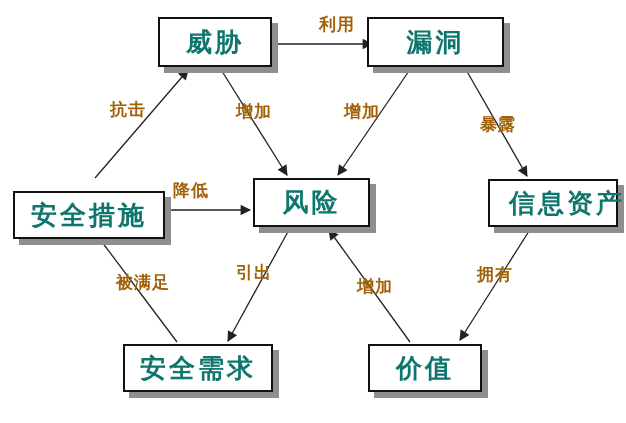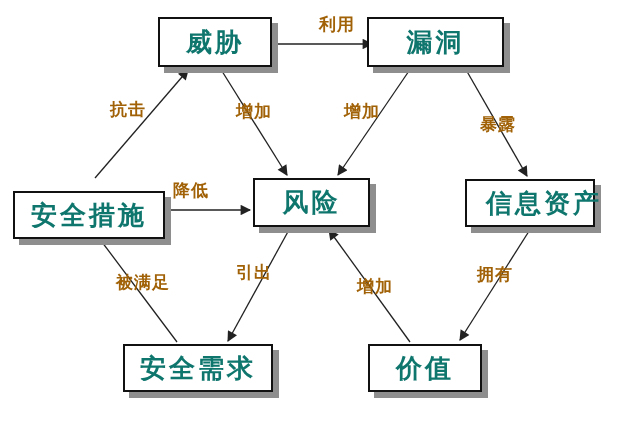--- a/index.html
+++ b/index.html
@@ -72,21 +72,21 @@
         <line x1="290" y1="228" x2="228" y2="341" stroke="#222222" stroke-width="1.3" marker-end="url(#arrow)"></line>
         <line x1="410" y1="342" x2="329" y2="230" stroke="#222222" stroke-width="1.3" marker-end="url(#arrow)"></line>
         <line x1="531" y1="228" x2="460" y2="340" stroke="#222222" stroke-width="1.3" marker-end="url(#arrow)"></line>
       </g>
   </svg>
 
   <div class="node" style="left: 158px; top: 17px; width: 114px; height: 50px;">威胁</div>
   <div class="node" style="left: 367px; top: 17px; width: 137px; height: 50px;">漏洞</div>
   <div class="node" style="left: 13px; top: 179px; width: 152px; height: 48px; margin-top: 12px;">安全措施</div>
   <div class="node" style="left: 253px; top: 178px; width: 117px; height: 49px;">风险</div>
-  <div class="node" style="left: 465px; top: 179px; width: 130px; height: 48px; padding-left: 28px;">信息资产</div>
+  <div class="node" style="left: 488px; top: 179px; width: 130px; height: 48px; padding-left: 28px;">信息资产</div>
   <div class="node" style="left: 368px; top: 344px; width: 114px; height: 48px;">价值</div>
   <div class="node" style="left: 123px; top: 344px; width: 150px; height: 48px;">安全需求</div>
 
   <span class="edge-label" style="left: 337px; top: 24px;">利用</span>
   <span class="edge-label" style="left: 128px; top: 109px;">抗击</span>
   <span class="edge-label" style="left: 254px; top: 111px;">增加</span>
   <span class="edge-label" style="left: 362px; top: 111px;">增加</span>
   <span class="edge-label" style="left: 498px; top: 124px;">暴露</span>
   <span class="edge-label" style="left: 191px; top: 190px;">降低</span>
   <span class="edge-label" style="left: 143px; top: 282px;">被满足</span>

